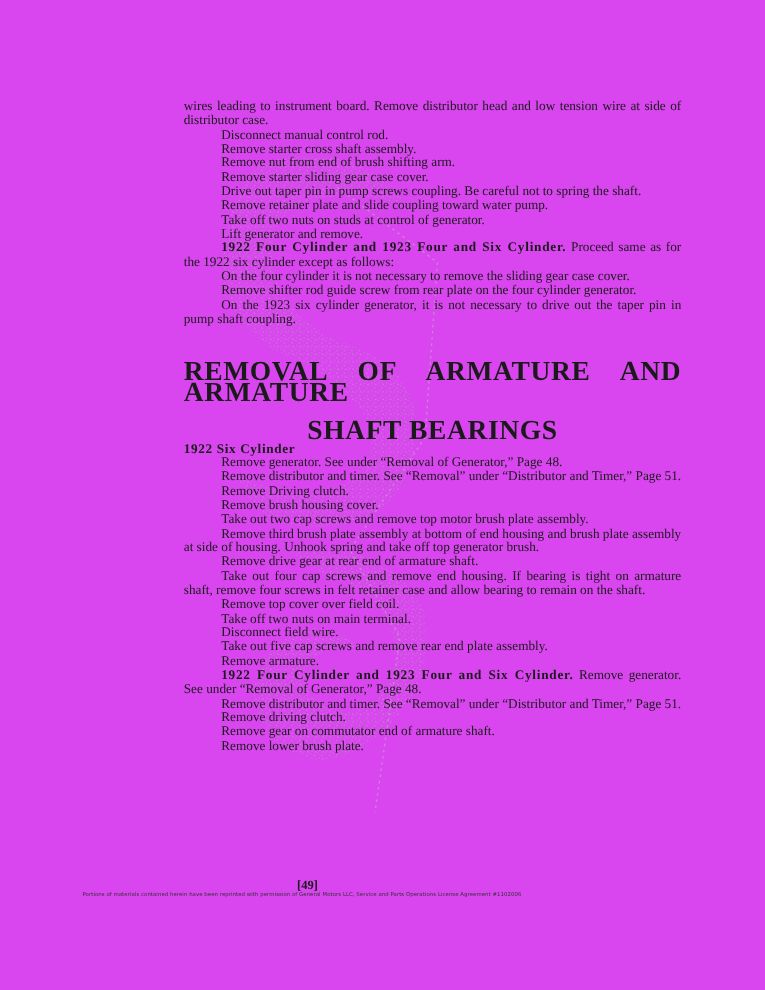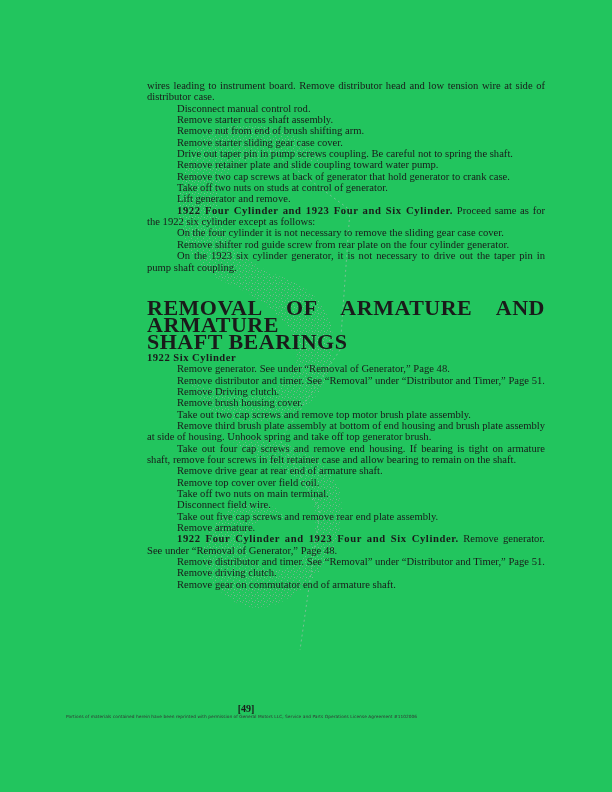--- a/index.html
+++ b/index.html
@@ -1,25 +1,25 @@
 <!DOCTYPE html>
 <html><head>
 <meta charset="utf-8">
 <style>
   html, body { margin: 0; padding: 0; background: #ffffff; }
   body { width: 612px; height: 792px; position: relative; overflow: hidden; font-family: "Liberation Serif", "DejaVu Serif", serif; color: #1a1a1a; }
-  .page { position: absolute; left: 0; top: 0; width: 612px; height: 792px; background: #22c55e; }
+  .page { position: absolute; left: 0; top: 0; width: 612px; height: 792px; background: #d946ef; }
   .watermark { position: absolute; left: 170px; top: 110px; width: 190px; height: 560px; pointer-events: none; }
   .col { position: absolute; left: 147px; width: 398px; top: 80px; font-size: 10.6px; line-height: 11.35px; text-align: justify; }
   .p { margin: 0; text-indent: 0; }
   .ind { text-indent: 30px; }
   .b { font-weight: bold; letter-spacing: 0.6px; }
   .head { font-family: "Liberation Serif", "DejaVu Serif", serif; font-weight: bold; font-size: 22px; line-height: 17px; text-align: center; letter-spacing: 0.5px; margin-top: 26px; }
   .head .l1 { display: block; text-align: justify; text-align-last: justify; }
-  .head .l2 { display: block; text-align: left; }
+  .head .l2 { display: block; text-align: center; margin-top: 13px; }
   .sub { font-weight: bold; margin-top: 2px; letter-spacing: 0.5px; }
   .pageno { position: absolute; left: 0; width: 492px; top: 703px; text-align: center; font-size: 10px; font-weight: bold; }
   .footer { position: absolute; left: 66px; top: 714px; font-family: "DejaVu Sans", sans-serif; font-size: 4.3px; color: #333; white-space: nowrap; letter-spacing: 0.05px; }
 </style>
 </head>
 <body>
 
 <div class="page">
 
   <svg class="watermark" viewBox="0 0 190 560" xmlns="http://www.w3.org/2000/svg">
@@ -39,48 +39,48 @@
   </svg>
 
   <div class="col">
     <p class="p">wires leading to instrument board.  Remove distributor head and low tension wire at side of distributor case.</p>
     <p class="p ind">Disconnect manual control rod.</p>
     <p class="p ind">Remove starter cross shaft assembly.</p>
     <p class="p ind">Remove nut from end of brush shifting arm.</p>
     <p class="p ind">Remove starter sliding gear case cover.</p>
     <p class="p ind">Drive out taper pin in pump screws coupling.  Be careful not to spring the shaft.</p>
     <p class="p ind">Remove retainer plate and slide coupling toward water pump.</p>
-    <p class="p ind">Remove two cap screws at back of generator that hold generator to crank case.</p>
     <p class="p ind">Take off two nuts on studs at control of generator.</p>
     <p class="p ind">Lift generator and remove.</p>
     <p class="p ind"><span class="b">1922 Four Cylinder and 1923 Four and Six Cylinder.</span><span>  Proceed same as for the 1922 six cylinder except as follows:</span></p>
     <p class="p ind">On the four cylinder it is not necessary to remove the sliding gear case cover.</p>
     <p class="p ind">Remove shifter rod guide screw from rear plate on the four cylinder generator.</p>
     <p class="p ind">On the 1923 six cylinder generator, it is not necessary to drive out the taper pin in pump shaft coupling.</p>
 
     <div class="head">
       <span class="l1">REMOVAL OF ARMATURE AND ARMATURE</span>
       <span class="l2">SHAFT BEARINGS</span>
     </div>
 
     <p class="p sub">1922 Six Cylinder</p>
     <p class="p ind">Remove generator.  See under “Removal of Generator,” Page 48.</p>
     <p class="p ind">Remove distributor and timer.  See “Removal” under “Distributor and Timer,” Page 51.</p>
     <p class="p ind">Remove Driving clutch.</p>
     <p class="p ind">Remove brush housing cover.</p>
     <p class="p ind">Take out two cap screws and remove top motor brush plate assembly.</p>
     <p class="p ind">Remove third brush plate assembly at bottom of end housing and brush plate assembly at side of housing.  Unhook spring and take off top generator brush.</p>
+    <p class="p ind">Remove drive gear at rear end of armature shaft.</p>
     <p class="p ind">Take out four cap screws and remove end housing.  If bearing is tight on armature shaft, remove four screws in felt retainer case and allow bearing to remain on the shaft.</p>
-    <p class="p ind">Remove drive gear at rear end of armature shaft.</p>
     <p class="p ind">Remove top cover over field coil.</p>
     <p class="p ind">Take off two nuts on main terminal.</p>
     <p class="p ind">Disconnect field wire.</p>
     <p class="p ind">Take out five cap screws and remove rear end plate assembly.</p>
     <p class="p ind">Remove armature.</p>
     <p class="p ind"><span class="b">1922 Four Cylinder and 1923 Four and Six Cylinder.</span><span>  Remove generator.  See under “Removal of Generator,” Page 48.</span></p>
     <p class="p ind">Remove distributor and timer.  See “Removal” under “Distributor and Timer,” Page 51.</p>
     <p class="p ind">Remove driving clutch.</p>
     <p class="p ind">Remove gear on commutator end of armature shaft.</p>
+    <p class="p ind">Remove lower brush plate.</p>
   </div>
 
   <div class="pageno">[49]</div>
   <div class="footer">Portions of materials contained herein have been reprinted with permission of General Motors LLC, Service and Parts Operations License Agreement #1102006</div>
 </div>
 
 </body></html>

